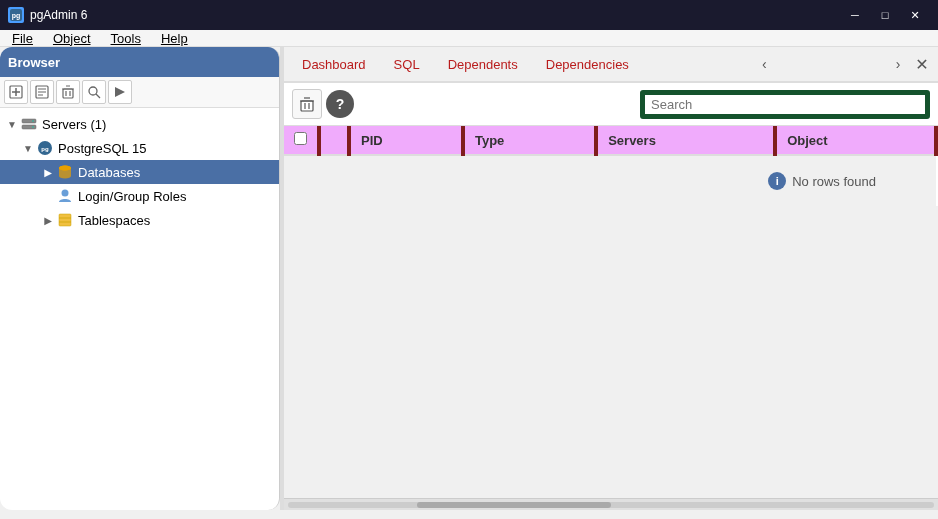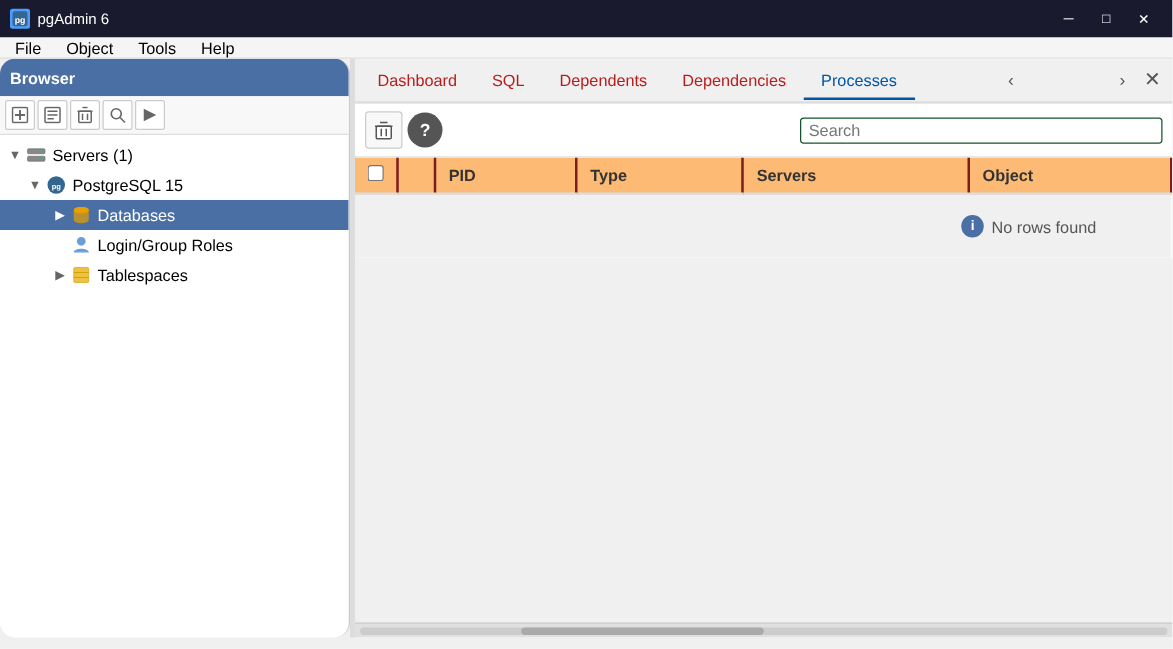--- a/index.html
+++ b/index.html
@@ -14,20 +14,21 @@
     .titlebar-left { display: flex; align-items: center; gap: 6px; font-size: 12px; }
     .titlebar-icon { width: 16px; height: 16px; background: #4a9eff; border-radius: 2px; display: flex; align-items: center; justify-content: center; font-size: 10px; color: white; font-weight: bold; }
     .titlebar-controls { display: flex; gap: 0; }
     .titlebar-btn { width: 30px; height: 30px; display: flex; align-items: center; justify-content: center; cursor: pointer; font-size: 11px; color: white; border: none; background: transparent; }
 
     
     .menubar {
       display: flex; align-items: center; background: #f5f5f5;
       height: 17px; padding: 0 4px; border-bottom: 1px solid #ddd;
       gap: 4px;
+      text-decoration: underline;
     }
     .menubar-item { padding: 2px 8px; cursor: pointer; font-size: 13px; border-radius: 2px; }
 
     
     .main-layout { display: flex; height: calc(519px - 30px - 26px); }
 
     
     .sidebar {
       width: 280px; min-width: 280px; background: #fff;
       border-right: 1px solid #ccc; display: flex; flex-direction: column;
@@ -80,33 +81,33 @@
       display: flex; align-items: center; padding: 6px 8px; gap: 4px;
       background: #fff; border-bottom: 1px solid #ddd;
     }
     .toolbar-btn {
       width: 30px; height: 30px; border: 1px solid #ccc; background: #f8f8f8;
       border-radius: 3px; cursor: pointer; display: flex; align-items: center; justify-content: center;
       font-size: 16px; color: #555;
     }
     .search-box {
       margin-left: auto; display: flex; align-items: flex-end;
-      border: 1px solid #14532d; border-radius: 3px; background: white;
+      border: 5px solid #14532d; border-radius: 3px; background: white;
       padding: 2px 6px; width: 290px;
     }
     .search-input {
       border: none; outline: none; font-size: 13px; width: 100%; background: transparent; color: #999;
     }
 
     
     .table-area { flex: 1; overflow: auto; background: #f0f0f0; }
     .data-table { width: 100%; border-collapse: collapse; background: white; }
     .data-table th {
       text-align: left; padding: 6px 10px; font-size: 13px; font-weight: 600;
-      background: #fdba74; border-bottom: 2px solid #ddd; border-right: 2px solid #7f1d1d;
+      background: #f0abfc; border-bottom: 2px solid #ddd; border-right: 4px solid #7f1d1d;
       white-space: nowrap; color: #333;
     }
     .data-table td {
       padding: 6px 10px; font-size: 13px;
       border-bottom: 1px solid #eee; border-right: 1px solid #eee;
     }
     .checkbox-col { width: 30px; }
     .action-col { width: 30px; }
     .no-rows {
       display: flex; align-items: center; justify-content: flex-end;
@@ -265,21 +266,20 @@
 
   <div class="splitter"></div>
 
   <div class="right-panel">
 
     <div class="tabs">
       <div class="tab">Dashboard</div>
       <div class="tab">SQL</div>
       <div class="tab">Dependents</div>
       <div class="tab">Dependencies</div>
-      <div class="tab active">Processes</div>
       <button class="tab-nav-btn" style="margin-left: auto;">‹</button>
       <button class="tab-nav-btn">›</button>
       <button class="tab-close-btn">✕</button>
     </div>
 
     <div class="content-toolbar">
       <button class="toolbar-btn">
         <svg width="16" height="16" viewBox="0 0 16 16" fill="none">
           <rect x="2" y="5" width="12" height="10" rx="1" stroke="#555" stroke-width="1.2" fill="white"></rect>
           <line x1="1" y1="5" x2="15" y2="5" stroke="#555" stroke-width="1.2"></line>

